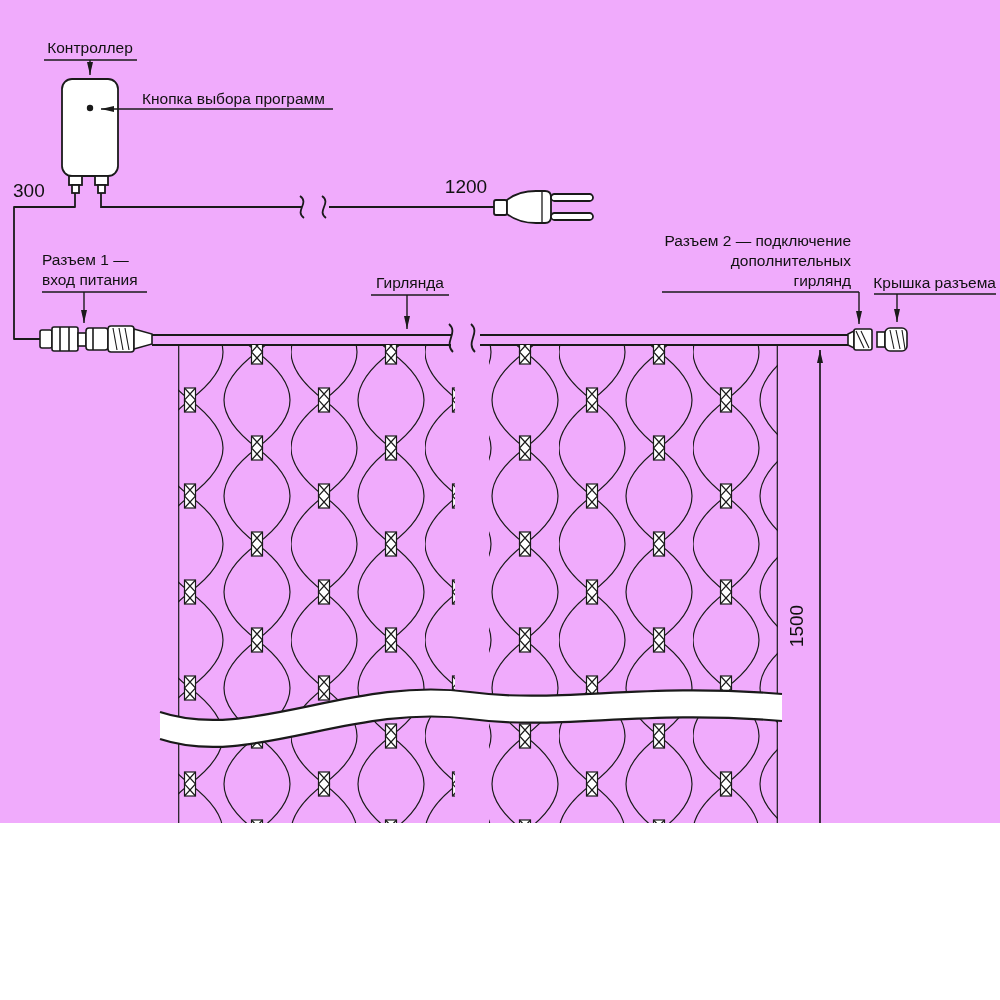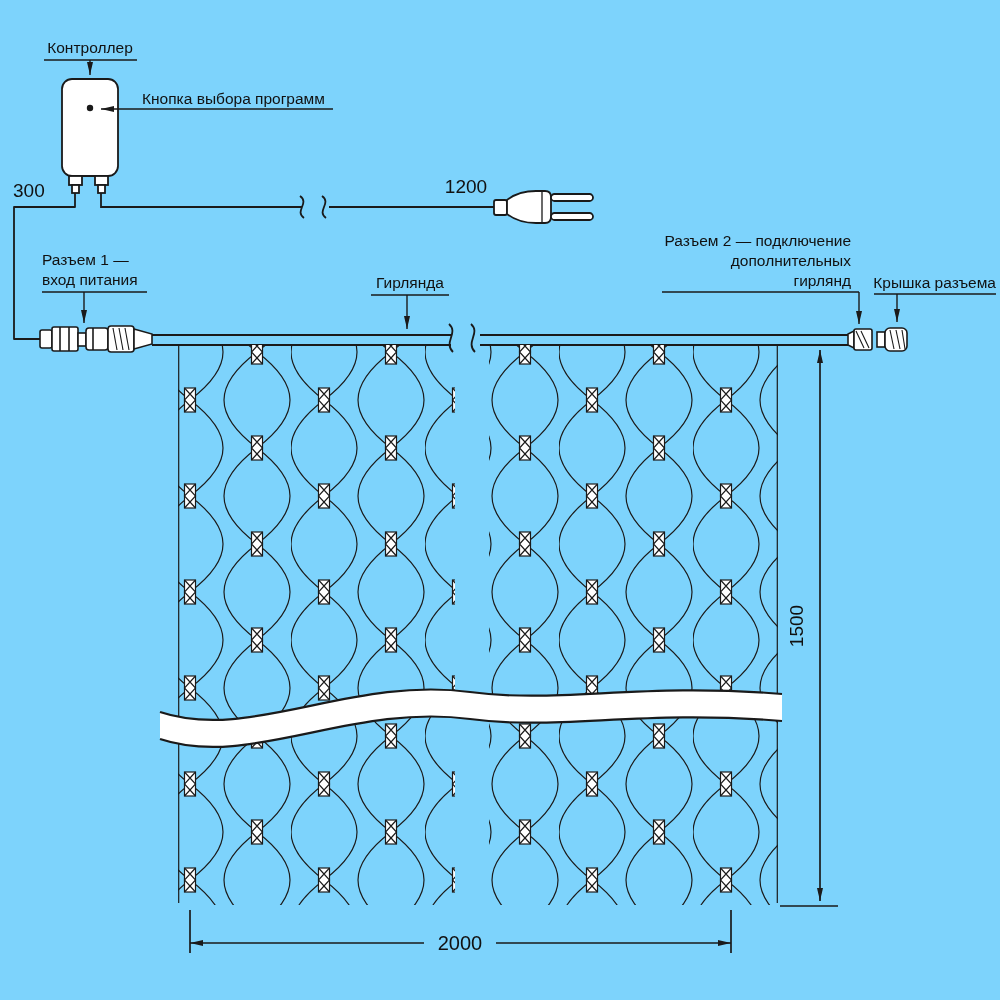--- a/index.html
+++ b/index.html
@@ -1,16 +1,16 @@
 <!DOCTYPE html>
 <html><head>
 <meta charset="utf-8">
 <style>
   html,body{margin:0;padding:0;background:#ffffff;}
-  .stage{width:1000px;height:1000px;position:relative;background:#7dd3fc;overflow:hidden;}
+  .stage{width:1000px;height:823px;position:relative;background:#f0abfc;overflow:hidden;}
   svg{display:block;}
   text{font-family:"Liberation Sans","DejaVu Sans",sans-serif;fill:#111111;}
   .lbl{font-size:15.5px;}
   .dim{font-size:19px;}
   .dim-big{font-size:20px;}
 </style>
 </head>
 <body>
 
 <div class="stage">

